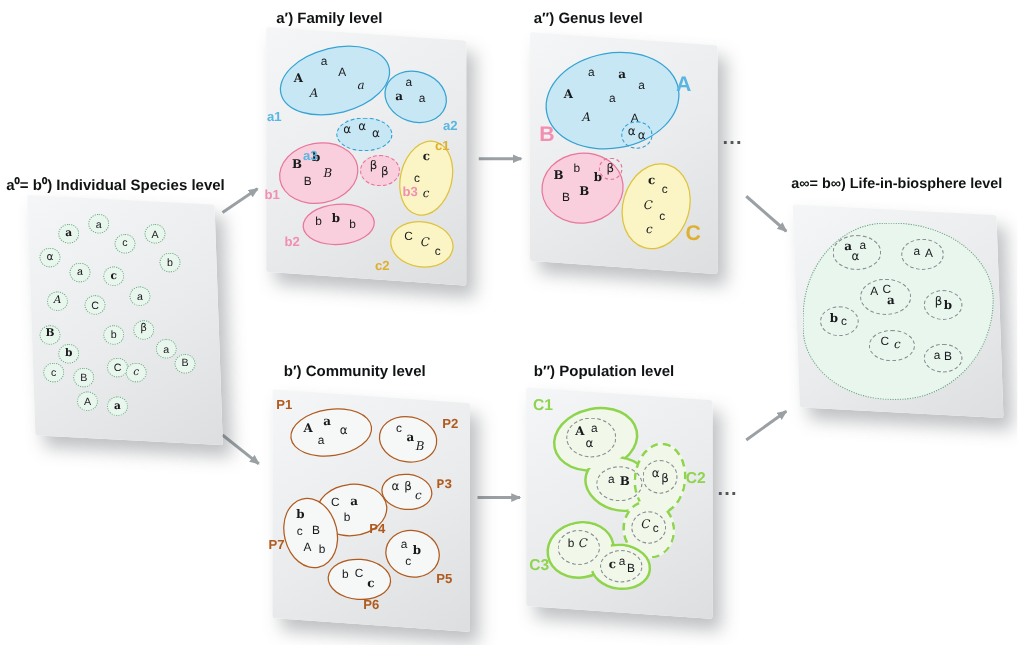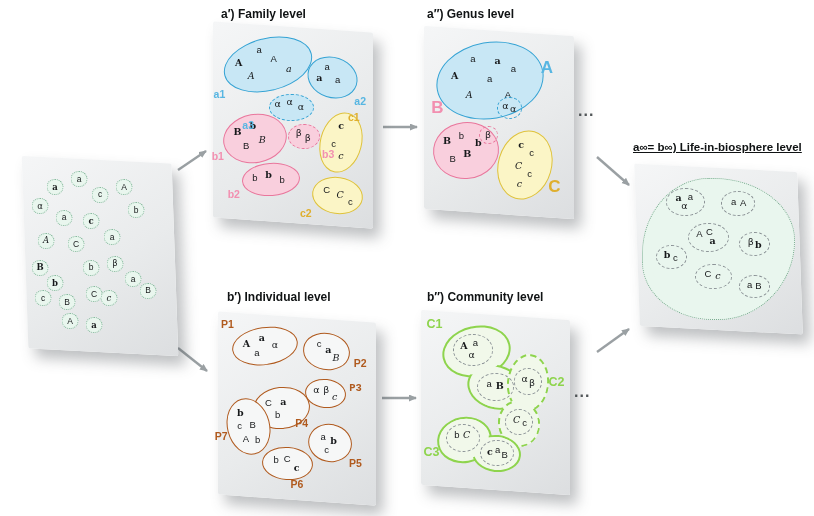--- a/index.html
+++ b/index.html
@@ -1,21 +1,21 @@
 <!DOCTYPE html>
 <html><head>
 <meta charset="utf-8">
 <style>
   html,body{margin:0;padding:0;background:#fff;}
   .canvas{position:relative;width:814px;height:516px;background:#ffffff;overflow:hidden;
           font-family:"Liberation Sans",sans-serif;}
   #arrow-layer{position:absolute;left:0;top:0;width:814px;height:516px;pointer-events:none;}
 
   .fig-title{position:absolute;font-weight:700;font-size:12px;color:#101314;white-space:nowrap;}
-  #t-biosphere{font-size:11.5px;text-decoration:underline;}
+  #t-biosphere{font-size:11.5px;}
   .dots{position:absolute;font-weight:700;font-size:16px;color:#53575a;letter-spacing:1px;}
 
   .panel{position:absolute;}
   .panel-bg{position:absolute;inset:0;border-radius:2px;
             background:linear-gradient(145deg,#f5f6f7 0%,#e9ebec 55%,#dcdee0 100%);
             box-shadow:7px 9px 14px rgba(70,75,80,.35);
             transform:skewY(4deg);}
   .panel-bg.more{transform:skewY(5deg) rotate(-2deg);}
   .panel-content{position:absolute;inset:0;}
 
@@ -66,25 +66,26 @@
       </marker>
     </defs>
   <line x1="178" y1="170" x2="206" y2="151" stroke="#9aa0a3" stroke-width="2.4" marker-end="url(#ah)"></line>
       <line x1="178" y1="348" x2="207" y2="371" stroke="#9aa0a3" stroke-width="2.4" marker-end="url(#ah)"></line>
       <line x1="383" y1="127" x2="417" y2="127" stroke="#9aa0a3" stroke-width="2.4" marker-end="url(#ah)"></line>
       <line x1="382" y1="398" x2="416" y2="398" stroke="#9aa0a3" stroke-width="2.4" marker-end="url(#ah)"></line>
       <line x1="597" y1="157" x2="629" y2="185" stroke="#9aa0a3" stroke-width="2.4" marker-end="url(#ah)"></line>
       <line x1="597" y1="352" x2="629" y2="329" stroke="#9aa0a3" stroke-width="2.4" marker-end="url(#ah)"></line>
     </svg>
 
+  <div class="fig-title" id="t-individual">a⁰= b⁰)  Individual Species level</div>
   <div class="fig-title" id="t-genus">a′)  Family level</div>
   <div class="fig-title" id="t-family">a″)  Genus level</div>
   <div class="fig-title" id="t-biosphere">a∞= b∞)  Life-in-biosphere level</div>
-  <div class="fig-title" id="t-population">b′)  Individual level</div>
-  <div class="fig-title" id="t-community">b″)  Community level</div>
+  <div class="fig-title" id="t-population">b′)  Community level</div>
+  <div class="fig-title" id="t-community">b″)  Population level</div>
 
   <div class="dots" id="dots-top">...</div>
   <div class="dots" id="dots-bottom">...</div>
 
   <div class="panel" id="p-individual">
     <div class="panel-bg more"></div>
     <div class="panel-content">
         <div class="species" style="left: 20%; top: 14%;">
           <div class="ltr v-f">a</div>
         </div>
@@ -325,21 +326,21 @@
           <div class="ltr abs v-f" style="left: 70%; top: 60%; transform: translate(-50%, -50%) rotate(-4deg);">c</div>
         </div>
         <div class="group" style="left: 5.5%; top: 44.5%; width: 27%; height: 31%; background: rgb(246, 247, 247); border: 1.6px solid rgb(176, 90, 30); transform: rotate(-14deg);">
           <div class="ltr abs v-f" style="left: 40%; top: 22%; transform: translate(-50%, -50%) rotate(14deg);">b</div>
           <div class="ltr abs v-n" style="left: 30%; top: 46%; transform: translate(-50%, -50%) rotate(14deg);">c</div>
           <div class="ltr abs v-n" style="left: 62%; top: 50%; transform: translate(-50%, -50%) rotate(14deg);">B</div>
           <div class="ltr abs v-n" style="left: 36%; top: 72%; transform: translate(-50%, -50%) rotate(14deg);">A</div>
           <div class="ltr abs v-n" style="left: 64%; top: 78%; transform: translate(-50%, -50%) rotate(14deg);">b</div>
         </div>
         <div class="glabel" style="left: 6%; top: 4%; color: rgb(176, 90, 30);">P1</div>
-        <div class="glabel" style="left: 90%; top: 12%; color: rgb(176, 90, 30); margin-top: 24px;">P2</div>
+        <div class="glabel" style="left: 90%; top: 12%; color: rgb(176, 90, 30);">P2</div>
         <div class="glabel" style="left: 87%; top: 39%; color: rgb(176, 90, 30); font-family: Liberation Mono, monospace;">P3</div>
         <div class="glabel" style="left: 53%; top: 58%; color: rgb(176, 90, 30);">P4</div>
         <div class="glabel" style="left: 87%; top: 80%; color: rgb(176, 90, 30);">P5</div>
         <div class="glabel" style="left: 50%; top: 91%; color: rgb(176, 90, 30);">P6</div>
         <div class="glabel" style="left: 2%; top: 65%; color: rgb(176, 90, 30);">P7</div>
       </div>
   </div>
 
   <div class="panel" id="p-community">
     <div class="panel-bg"></div>

